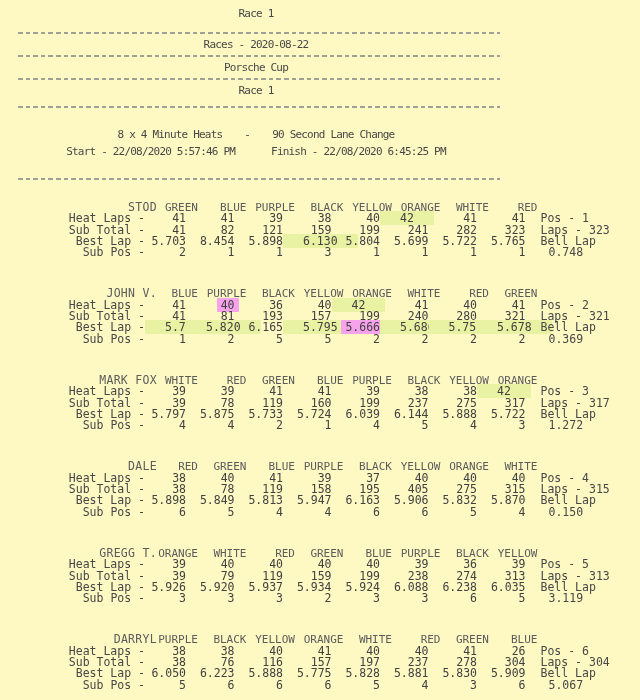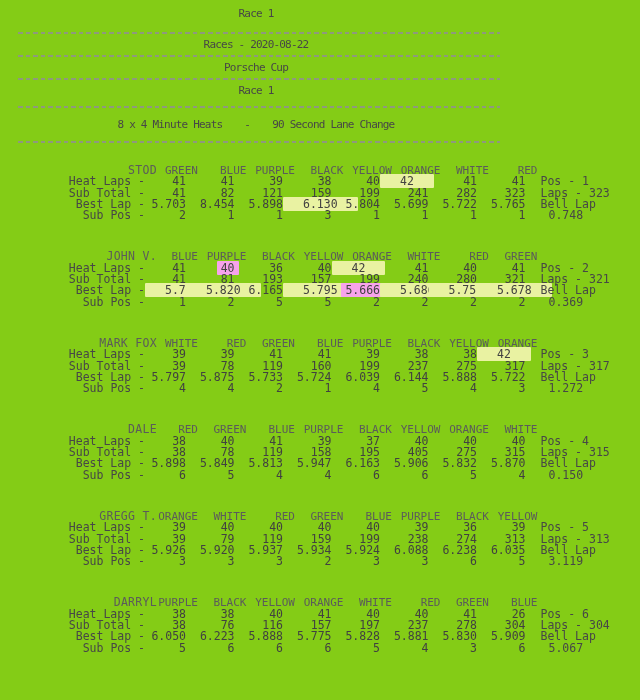--- a/index.html
+++ b/index.html
@@ -1,28 +1,28 @@
 <!DOCTYPE html>
 <html><head>
 <meta charset="utf-8">
 <style>
   html,body{margin:0;padding:0;background:#ffffff;}
   body{width:640px;height:700px;overflow:hidden;
        font-family:"DejaVu Sans Mono","Liberation Mono",monospace;
        color:#454545;-webkit-font-smoothing:antialiased;}
-  .page{width:640px;height:700px;background:#84cc16;}
+  .page{width:640px;height:700px;background:#fef9c3;}
 
   
   .hdr{width:512px;padding-top:7px;}
   .hline{text-align:center;font-size:11px;letter-spacing:-0.8px;
          line-height:13px;color:#474747;white-space:nowrap;}
   .rule{height:2px;margin:0 12px 0 18px;
         background:repeating-linear-gradient(90deg,#909090 0 4.5px,transparent 4.5px 7.6px);
         opacity:.85;}.mt8{margin-top:4px}.mt9{margin-top:9px}
-  .mt10{margin-top:10px}.mt12{margin-top:12px}
+  .mt10{margin-top:20px}.mt12{margin-top:12px}
   .hflex{display:flex;justify-content:center;align-items:baseline;}
   .gap22{gap:22px}.gap36{gap:36px}
 
   
   .results{margin-top:22px;padding-left:18px;}
   .driver-block{margin-bottom:30px;}
   .row{display:flex;align-items:baseline;height:11.3px;
        font-size:11.5px;line-height:11.3px;white-space:nowrap;}
   .c-name{width:127px;text-align:right;padding-left:12px;color:#5b5b5b;letter-spacing:.3px;}
   .c-label{width:127px;text-align:right;color:#474747;}
@@ -46,20 +46,24 @@
     <div class="rule mt8"></div>
     <div class="hline mt8">Porsche Cup</div>
     <div class="rule mt8"></div>
     <div class="hline mt8">Race 1</div>
     <div class="rule mt9"></div>
     <div class="hline hflex gap22 mt10">
       <span>8 x 4 Minute Heats</span>
       <span>-</span>
       <span>90 Second Lane Change</span>
     </div>
+    <div class="hline hflex gap36 mt8">
+      <span>Start - 22/08/2020 5:57:46 PM</span>
+      <span>Finish - 22/08/2020 6:45:25 PM</span>
+    </div>
     <div class="rule mt10"></div>
   </div>
 
   <div class="results">
       <div class="driver-block">
         <div class="row">
           <div class="c-name">STOD</div>
           <div class="c-val lane c-first">GREEN</div>
           <div class="c-val lane">BLUE</div>
           <div class="c-val lane">PURPLE</div>

